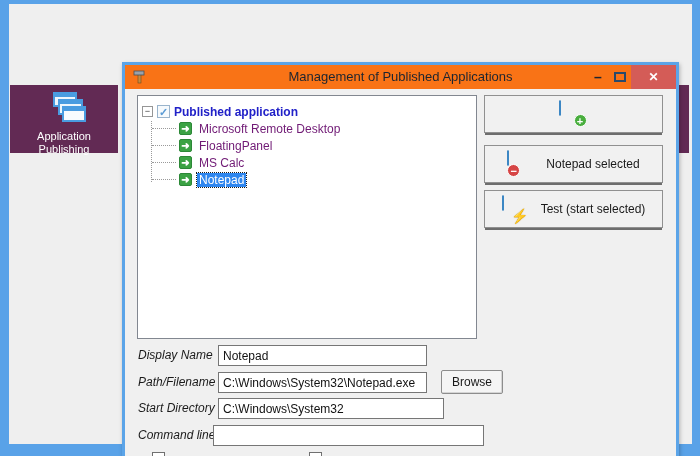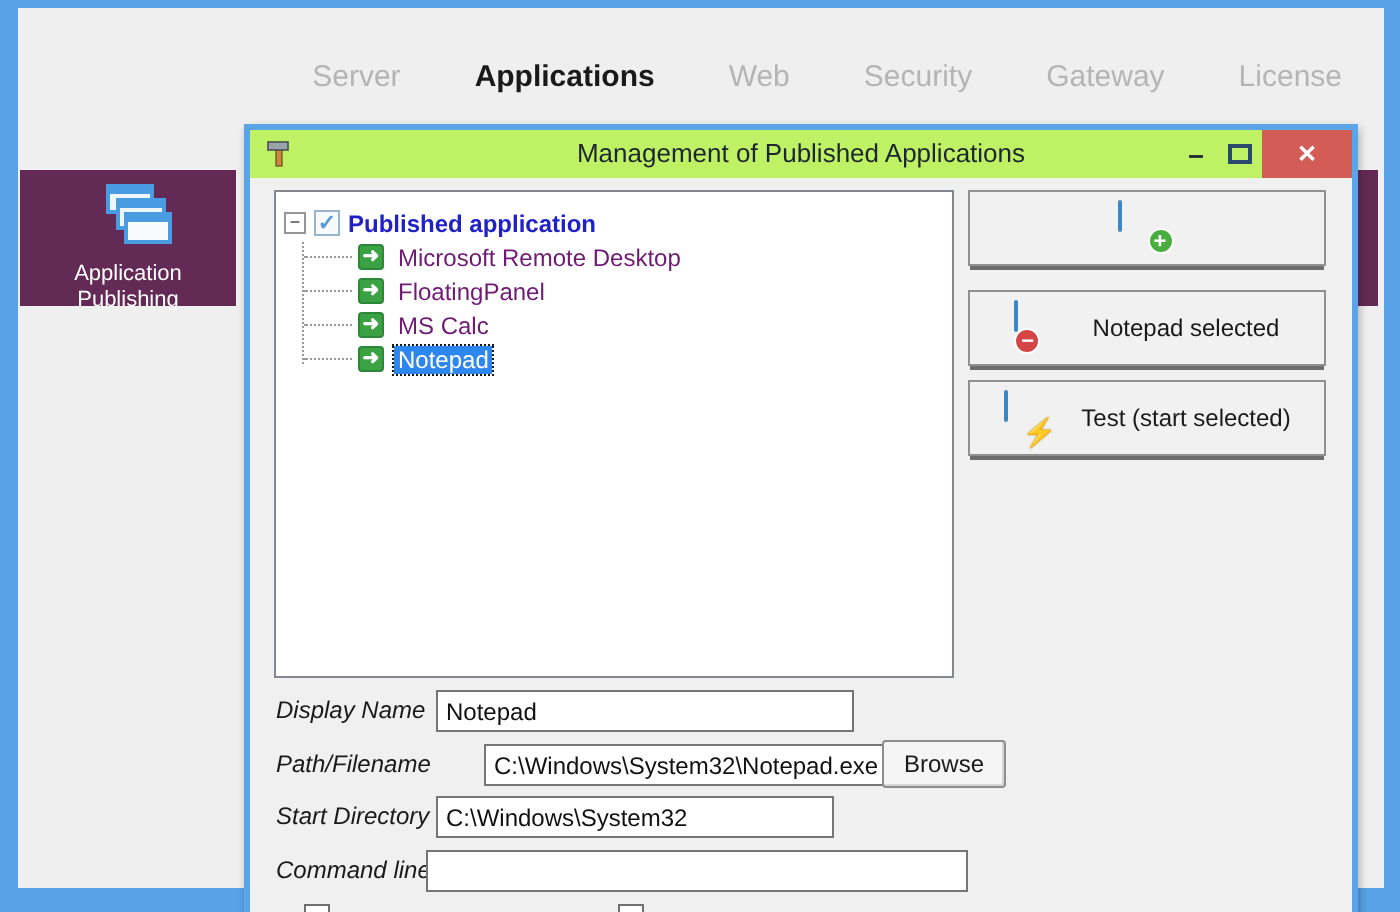--- a/index.html
+++ b/index.html
@@ -14,21 +14,21 @@
 
   
   .tile { position:absolute; left:10px; top:85px; width:108px; height:68px; background:#622a54;
           display:flex; flex-direction:column; align-items:center; justify-content:flex-start; padding-top:7px; }
   .tile-label { color:#fff; font-size:11px; line-height:13px; text-align:center; width:80px; margin-top:4px; }
   .tile-sliver { position:absolute; left:679px; top:85px; width:10px; height:68px; background:#622a54; }
 
   
   .dialog { position:absolute; left:122px; top:62px; width:557px; height:420px;
             background:#f0f0f0; border:3px solid #5ba4e8; box-shadow:1px 2px 4px rgba(0,0,0,.25); }
-  .titlebar { position:relative; height:24px; background:#bef264; display:flex; align-items:center; }
+  .titlebar { position:relative; height:24px; background:#f97316; display:flex; align-items:center; }
   .title-text { position:absolute; left:0; right:0; text-align:center; font-size:13px; color:#1d2530; line-height:24px; }
   .title-icon { position:absolute; left:8px; top:5px; width:12px; height:14px; }
   .win-controls { position:absolute; right:0; top:0; height:24px; display:flex; align-items:center; }
   .btn-min { width:22px; text-align:center; color:#1d2530; font-size:14px; font-weight:bold; line-height:24px; cursor:default; }
   .btn-max { width:12px; height:10px; border:2px solid #2a4a6b; margin:0 5px; cursor:default; }
   .btn-close { width:45px; height:24px; background:#d45c57; color:#fff; font-size:12px; font-weight:bold;
                text-align:center; line-height:24px; cursor:default; }
   .dlg-content { position:relative; width:100%; height:calc(100% - 24px); }
 
   
@@ -70,28 +70,20 @@
                 border:1px solid #8d8d8d; font-size:12px; color:#1a1a1a; box-shadow:inset -1px -1px 0 #d5d5d5;
                 border-radius:2px; cursor:default; font-family:"Liberation Sans", sans-serif; }
   .cut-checkbox { position:absolute; width:13px; height:13px; border:1px solid #707070; background:#fff; }
 </style>
 </head>
 <body>
 
 <div class="screen">
   <div class="outer-content"></div>
 
-  <div class="nav">
-    <span class="tab">Server</span>
-    <span class="tab active">Applications</span>
-    <span class="tab">Web</span>
-    <span class="tab">Security</span>
-    <span class="tab">Gateway</span>
-    <span class="tab">License</span>
-  </div>
 
   <div class="tile">
     <span>
       <svg width="44" height="30" viewBox="0 0 44 30">
         <rect x="12" y="1" width="22" height="13" fill="#eef6fc" stroke="#4a9ce0" stroke-width="2"></rect>
         <rect x="13" y="2" width="20" height="3" fill="#4a9ce0"></rect>
         <rect x="17" y="8" width="23" height="14" fill="#eef6fc" stroke="#4a9ce0" stroke-width="2"></rect>
         <rect x="18" y="9" width="21" height="3" fill="#4a9ce0"></rect>
         <rect x="21" y="15" width="22" height="14" fill="#f7fbfe" stroke="#4a9ce0" stroke-width="2"></rect>
         <rect x="22" y="16" width="20" height="3" fill="#4a9ce0"></rect>
@@ -164,25 +156,25 @@
           <span class="winicon"><span class="bar"></span></span>
           <span class="bolt">⚡</span>
         </span>
         <span>Test (start selected)</span>
       </div>
 
       <span class="form-label" style="top:259px;">Display Name</span>
       <input class="form-input" style="left: 93px; top: 256px; width: 209px;" value="Notepad">
 
       <span class="form-label" style="top:286px;">Path/Filename</span>
-      <input class="form-input" style="left: 93px; top: 283px; width: 209px; margin-left: 24px;" value="C:\Windows\System32\Notepad.exe">
+      <input class="form-input" style="left: 93px; top: 283px; width: 209px;" value="C:\Windows\System32\Notepad.exe">
       <button class="browse-btn">Browse</button>
 
       <span class="form-label" style="top:312px;">Start Directory</span>
-      <input class="form-input" style="left: 93px; top: 309px; width: 199px;" value="C:\Windows\System32">
+      <input class="form-input" style="left: 93px; top: 309px; width: 226px;" value="C:\Windows\System32">
 
       <span class="form-label" style="top:339px;">Command line option</span>
       <input class="form-input" style="left: 88px; top: 336px; width: 271px;" value="">
 
       <span class="cut-checkbox" style="left:27px; top:363px;"></span>
       <span class="cut-checkbox" style="left:184px; top:363px;"></span>
     </div>
   </div>
 </div>
 

